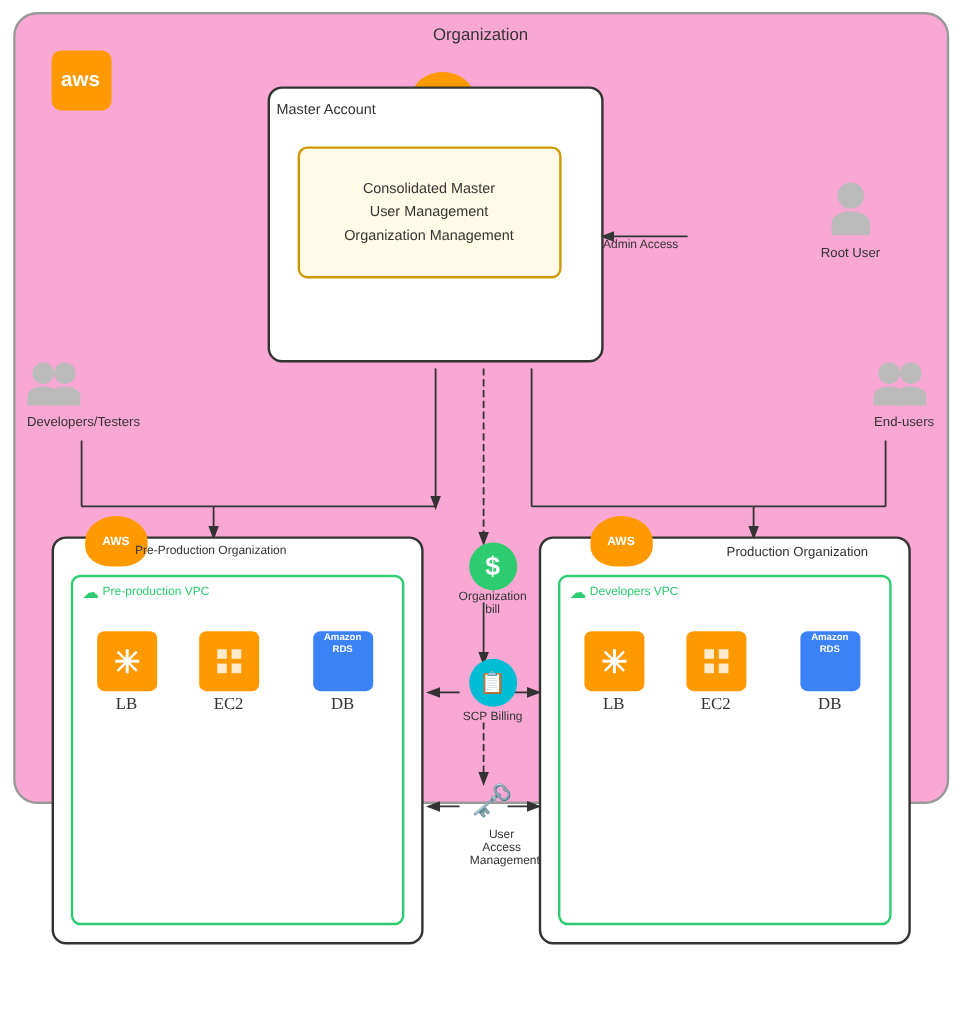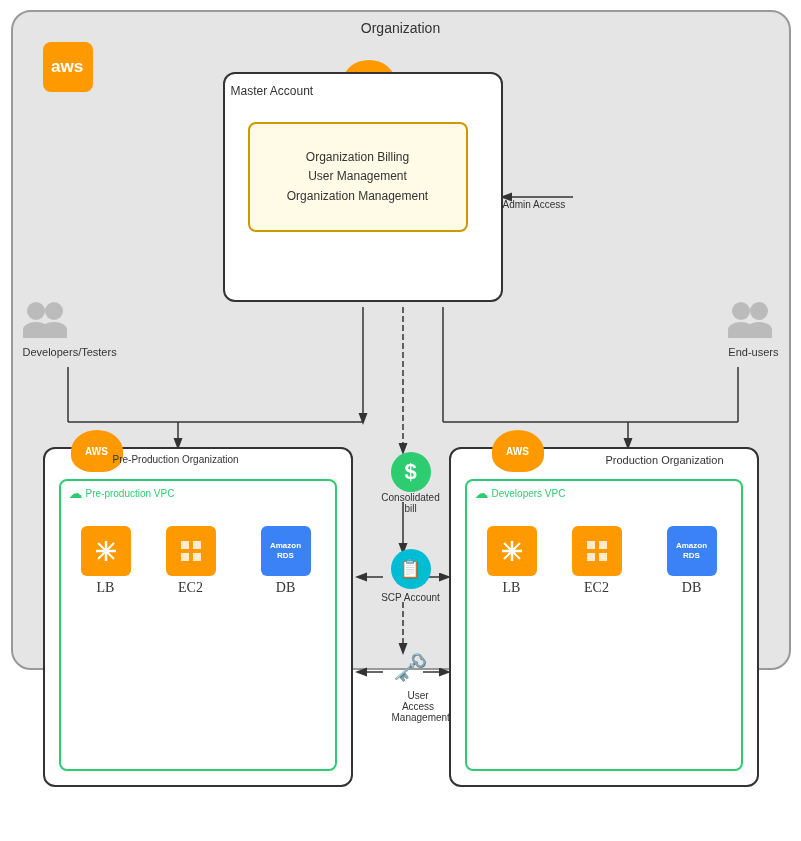--- a/index.html
+++ b/index.html
@@ -12,21 +12,21 @@
       position: relative;
     }
 
     .diagram-container {
       width: 780px;
       height: 660px;
       margin: 10px auto;
       border: 2px solid #999;
       border-radius: 20px;
       position: relative;
-      background: #e5e5e5;
+      background: #f9a8d4;
     }
 
     .org-label {
       text-align: center;
       font-size: 14px;
       color: #333;
       padding-top: 8px;
     }
 
     
@@ -200,21 +200,21 @@
       margin: 0 auto;
     }
 
     
     .rds-icon {
       width: 50px;
       height: 50px;
       background: #3b82f6;
       border-radius: 6px;
       display: flex;
-      align-items: center;
+      align-items: flex-start;
       justify-content: center;
       margin: 0 auto;
     }
 
     .rds-text {
       font-size: 8px;
       font-weight: bold;
       color: white;
       text-align: center;
       line-height: 1.2;
@@ -368,26 +368,33 @@
 
   <div class="aws-cloud-icon" style="top:48px; left:330px;">
     <span style="font-size:10px; font-weight:bold; color:white;">AWS</span>
   </div>
 
   <div class="master-account-box"></div>
   <div class="master-account-label">Master Account</div>
 
   <div class="master-inner-box">
     <div class="master-inner-text">
-      <span>Organization Billing</span><br>
+      <span>Consolidated Master</span><br>
       <span>User Management</span><br>
       <span>Organization Management</span>
     </div>
   </div>
 
+  <div class="root-user-area">
+    <div class="person-icon">
+      <div class="person-head"></div>
+      <div class="person-body"></div>
+    </div>
+    <div style="font-size:11px; color:#333; margin-top:4px;">Root User</div>
+  </div>
 
   <div class="admin-access-label">Admin Access</div>
 
   <div style="position:absolute; top:290px; right:10px; text-align:center;">
     <div class="two-people">
       <div class="p1">
         <div class="person-head" style="width:18px;height:18px;background:#bbb;"></div>
         <div class="person-body" style="width:26px;height:16px;background:#bbb;"></div>
       </div>
       <div class="p2">
@@ -504,26 +511,26 @@
     </div>
   </div>
 
   <div class="aws-cloud-icon" style="top:418px; right:245px;">
     <span style="font-size:10px; font-weight:bold; color:white;">AWS</span>
   </div>
   <div style="position:absolute; top:442px; right:65px; font-size:11px; color:#333;">Production Organization</div>
 
   <div style="position:absolute; top:440px; left:368px; text-align:center; width:60px;">
     <div class="dollar-icon">$</div>
-    <div class="consol-bill-label">Consolidated bill</div>
+    <div class="consol-bill-label">Organization bill</div>
   </div>
 
   <div style="position:absolute; top:537px; left:368px; text-align:center; width:60px;">
     <div class="scp-icon">📋</div>
-    <div class="scp-policies-label">SCP Account</div>
+    <div class="scp-policies-label">SCP Billing</div>
   </div>
 
   <div style="position:absolute; top:635px; left:364px; text-align:center; width:68px;">
     <div class="key-icon">🗝️</div>
     <div class="user-access-label">User Access Management</div>
   </div>
 
 </div>
 
 </body></html>

